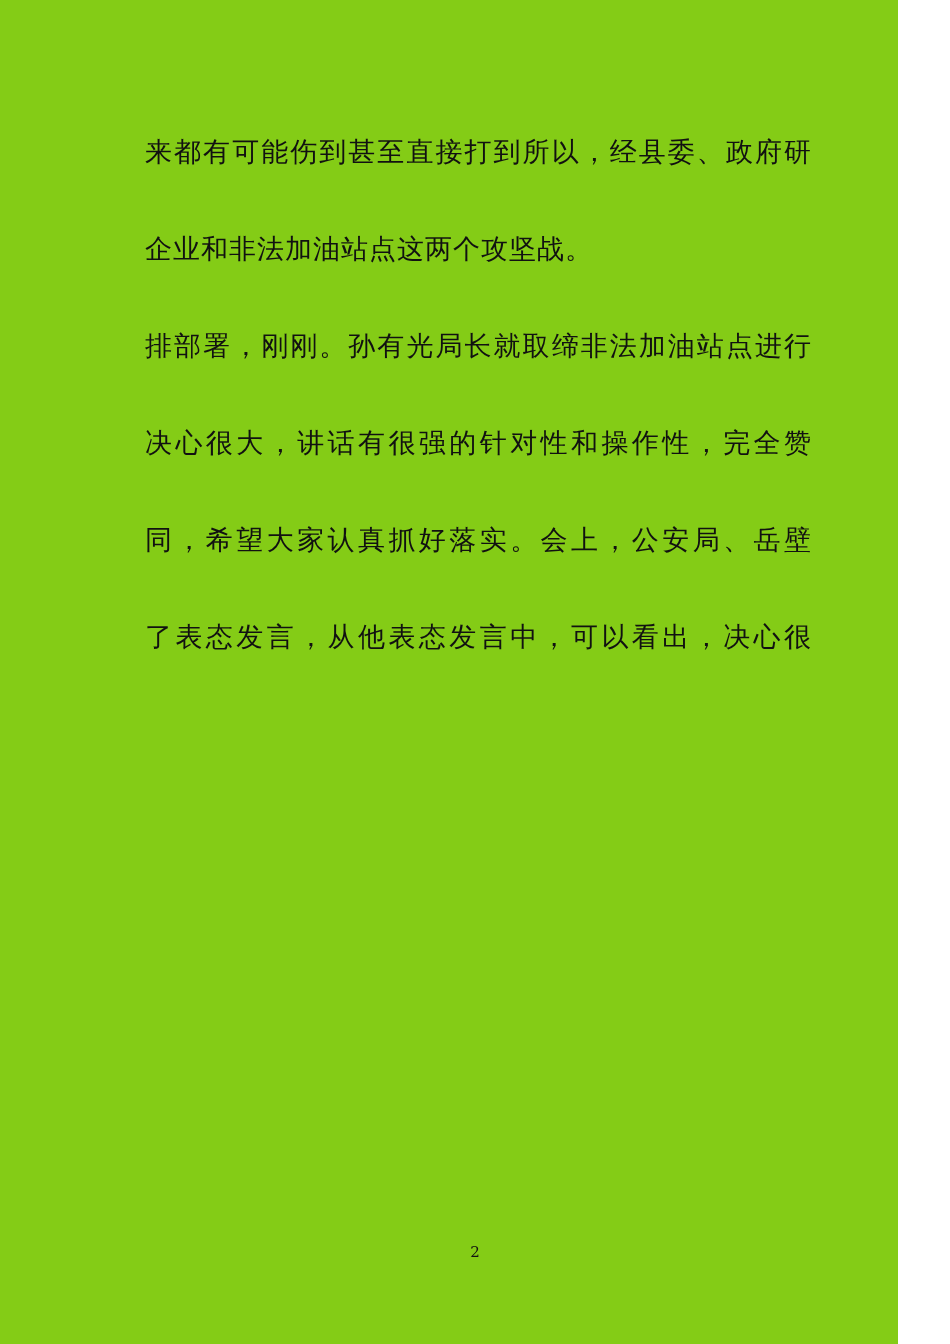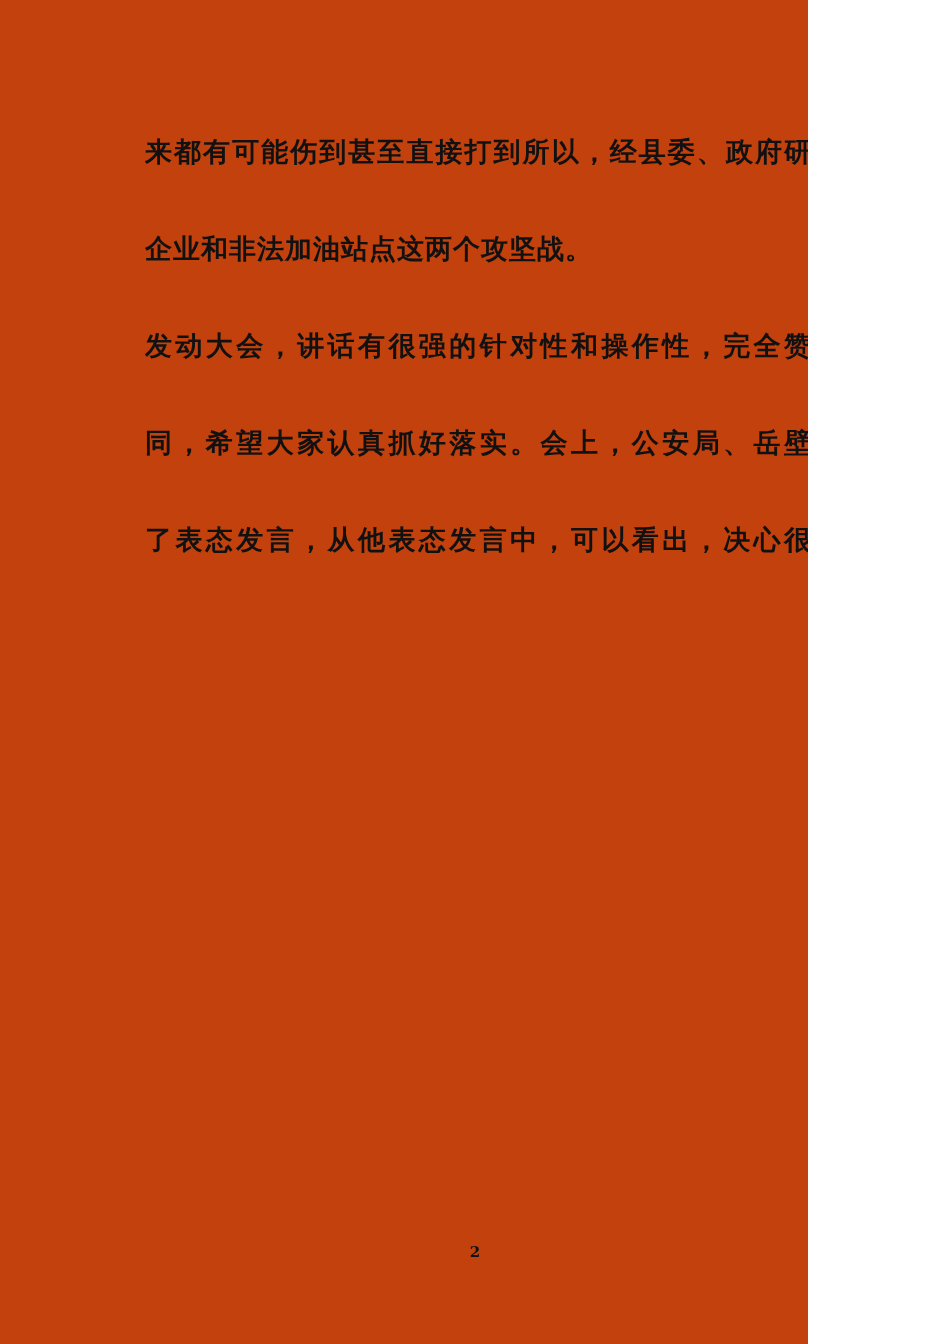--- a/index.html
+++ b/index.html
@@ -2,27 +2,26 @@
 <html><head>
 <meta charset="utf-8">
 <style>
   html, body {
     margin: 0;
     padding: 0;
     background: #ffffff;
   }
   .page {
     position: relative;
-    width: 808px;
+    width: 898px;
     height: 1344px;
-    background: #c2410c;
+    background: #84cc16;
     overflow: hidden;
     font-family: "DejaVu Serif", "Liberation Serif", serif;
     color: #111111;
-    font-weight: bold;
   }
   .text-block {
     position: absolute;
     left: 145px;
     top: 103px;
     width: 667px;
   }
   .line {
     font-size: 27px;
     line-height: 97px;
@@ -52,20 +51,21 @@
     color: #111111;
   }
 </style>
 </head>
 <body>
 
 <div class="page">
   <div class="text-block">
     <div class="line">来都有可能伤到甚至直接打到所以，经县委、政府研</div>
     <div class="line para-end">企业和非法加油站点这两个攻坚战。</div>
-    <div class="line">发动大会，讲话有很强的针对性和操作性，完全赞</div>
+    <div class="line">排部署，刚刚。孙有光局长就取缔非法加油站点进行</div>
+    <div class="line">决心很大，讲话有很强的针对性和操作性，完全赞</div>
     <div class="line">同，希望大家认真抓好落实。会上，公安局、岳壁乡、</div>
     <div class="line">了表态发言，从他表态发言中，可以看出，决心很大，</div>
   </div>
   <div class="footer">
     <span class="page-num">2</span>
   </div>
 </div>
 
 </body></html>

